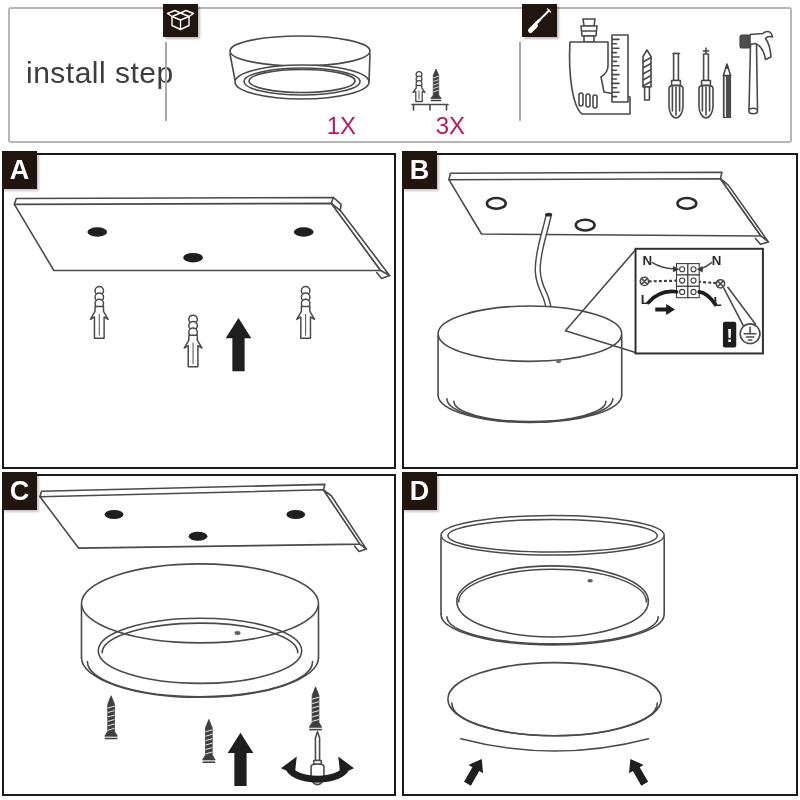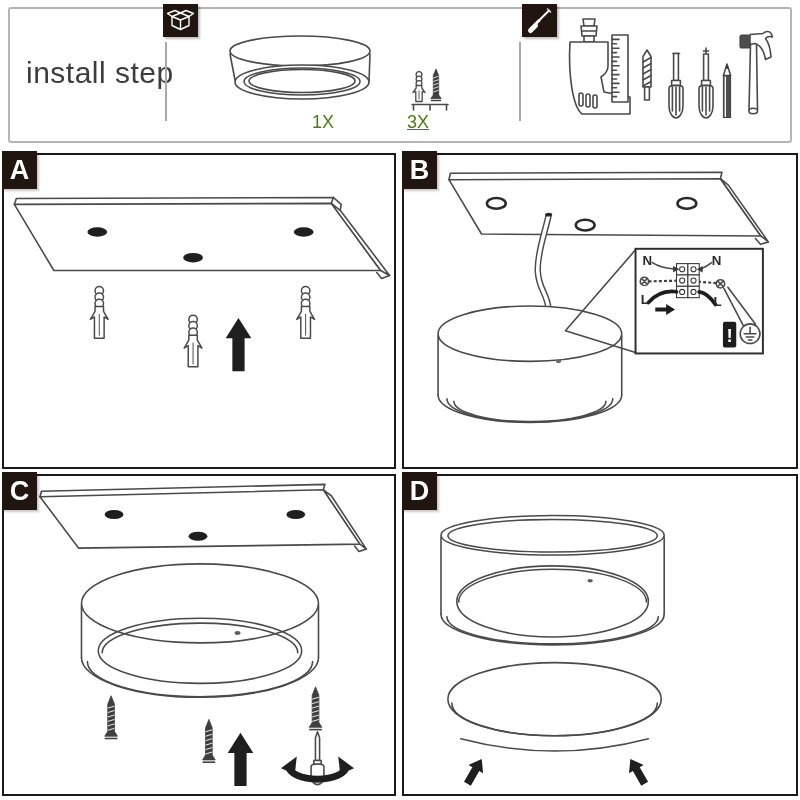--- a/index.html
+++ b/index.html
@@ -9,22 +9,22 @@
   
   .header { position:absolute; left:8px; top:7px; width:784px; height:136px;
             border:2px solid #b5b5b5; border-radius:3px; background:#fff; }
   .header-title { position:absolute; left:16px; top:47px; font-size:30px; color:#3d3d3d;
                   font-weight:400; letter-spacing:0.5px; }
   .vdiv { position:absolute; width:2px; background:#a9a9a9; top:33px; height:79px; }
   .vdiv1 { left:155px; } .vdiv2 { left:509px; }
   .badge { position:absolute; width:35px; height:33px; background:#20150f;
            box-shadow:2px 2px 2px rgba(0,0,0,0.25); }
   .badge1 { left:153px; top:-5px; } .badge2 { left:512px; top:-5px; }
-  .qty { position:absolute; width:44px; text-align:left; font-size:18px; color:#4d7c0f; }
-  .qty1 { left:302px; top:103px; } .qty2 { left:397px; top:103px;text-decoration:underline; }
+  .qty { position:absolute; width:44px; text-align:right; font-size:24px; color:#be185d; }
+  .qty1 { left:302px; top:103px; } .qty2 { left:411px; top:103px; }
   .hdr-art { position:absolute; }
   .lamp-art { left:216px; top:9px; width:152px; height:100px; }
   .screw-art { left:400px; top:53px; width:40px; height:50px; }
   .tools-art { left:548px; top:5px; width:230px; height:115px; }
 
   
   .panel { position:absolute; border:2px solid #1a1a1a; background:#fff; }
   .panel-a { left:2px; top:153px; width:394px; height:316px; }
   .panel-b { left:402px; top:153px; width:396px; height:316px; }
   .panel-c { left:2px; top:474px; width:394px; height:322px; }

